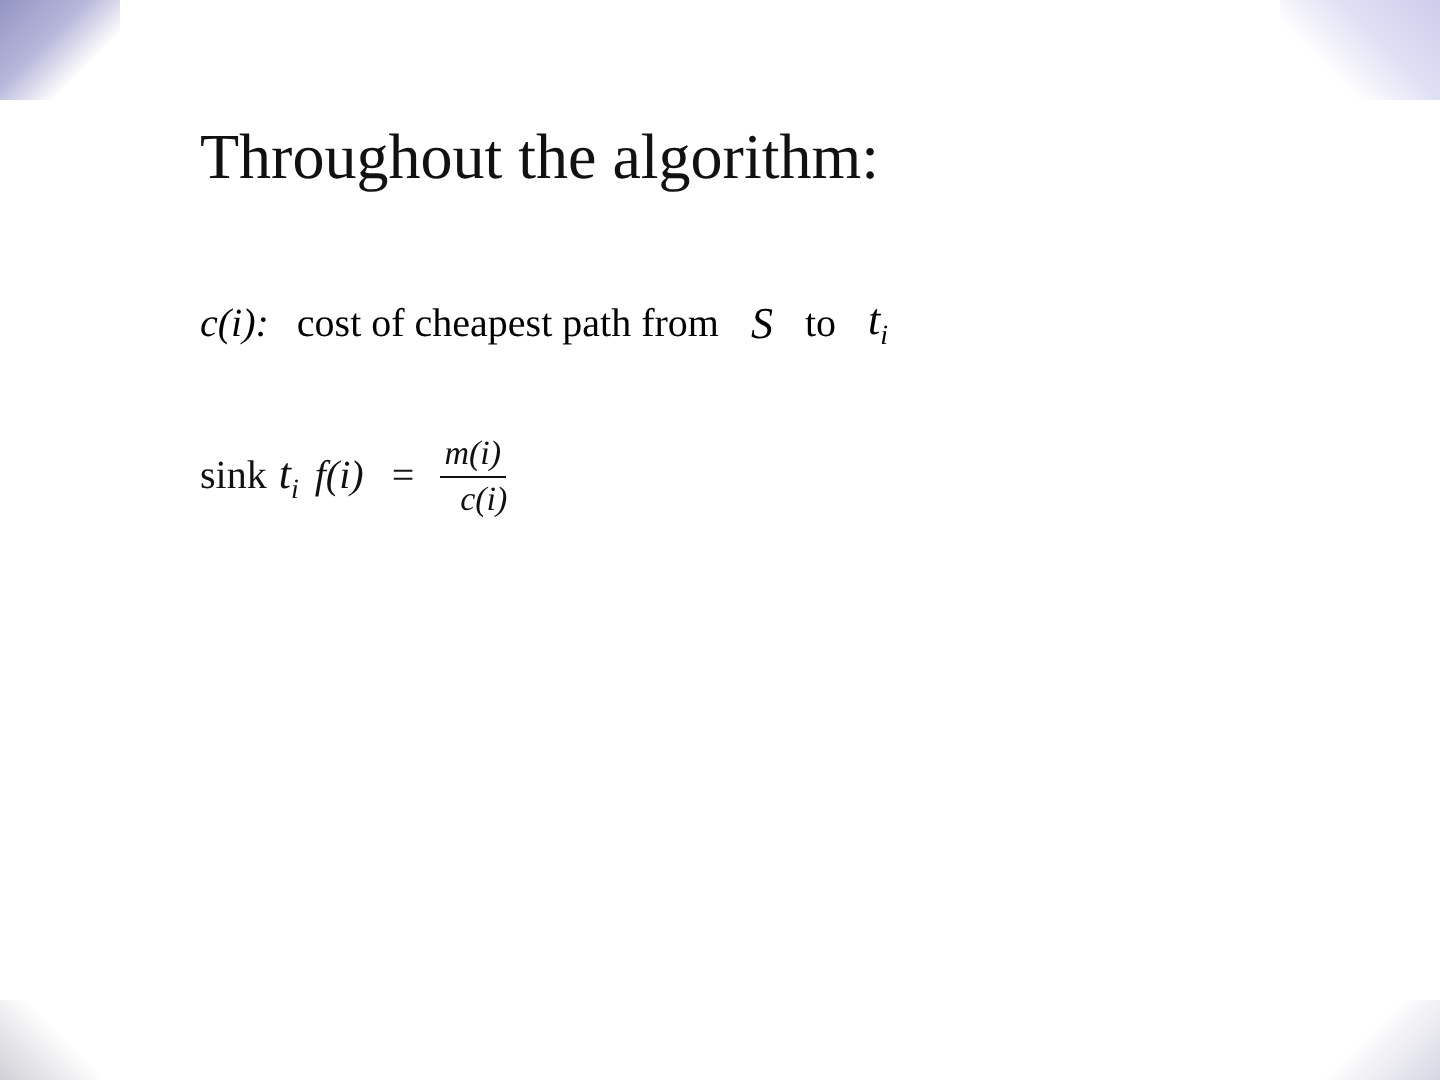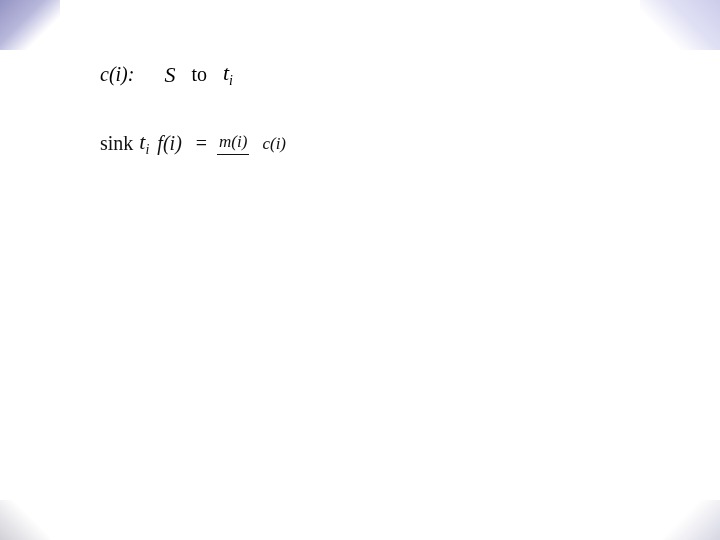--- a/index.html
+++ b/index.html
@@ -78,21 +78,21 @@
       font-style: italic;
       font-family: 'Times New Roman', Times, serif;
     }
 
     .label {
       margin-right: 6px;
     }
 
     .fraction-container {
       display: inline-flex;
-      flex-direction: row;
+      flex-direction: column;
       align-items: center;
       vertical-align: middle;
       margin-left: 4px;
       font-size: 17px;
     }
     .fraction-numerator {
       font-style: italic;
       border-bottom: 1.5px solid #111;
       padding-bottom: 1px;
       padding-left: 2px;
@@ -120,24 +120,26 @@
 </head>
 <body>
 
 <div class="corner-tl"></div>
 <div class="corner-tr"></div>
 <div class="corner-bl"></div>
 <div class="corner-br"></div>
 
 <div class="main-content">
 
+  <h1 class="title">Throughout the algorithm:</h1>
 
   <div class="line1">
     <span class="math-italic label">c(i):</span>
     <span class="gap-sm"></span>
+    <span>cost of cheapest path from</span>
     <span class="gap-md"></span>
 
     <span class="math-italic" style="font-size:22px;">S</span>
     <span class="gap-md"></span>
     <span>to</span>
     <span class="gap-md"></span>
 
     <span>
       <span class="math-italic" style="font-size:22px;">t</span><span class="math-sub">i</span>
     </span>

